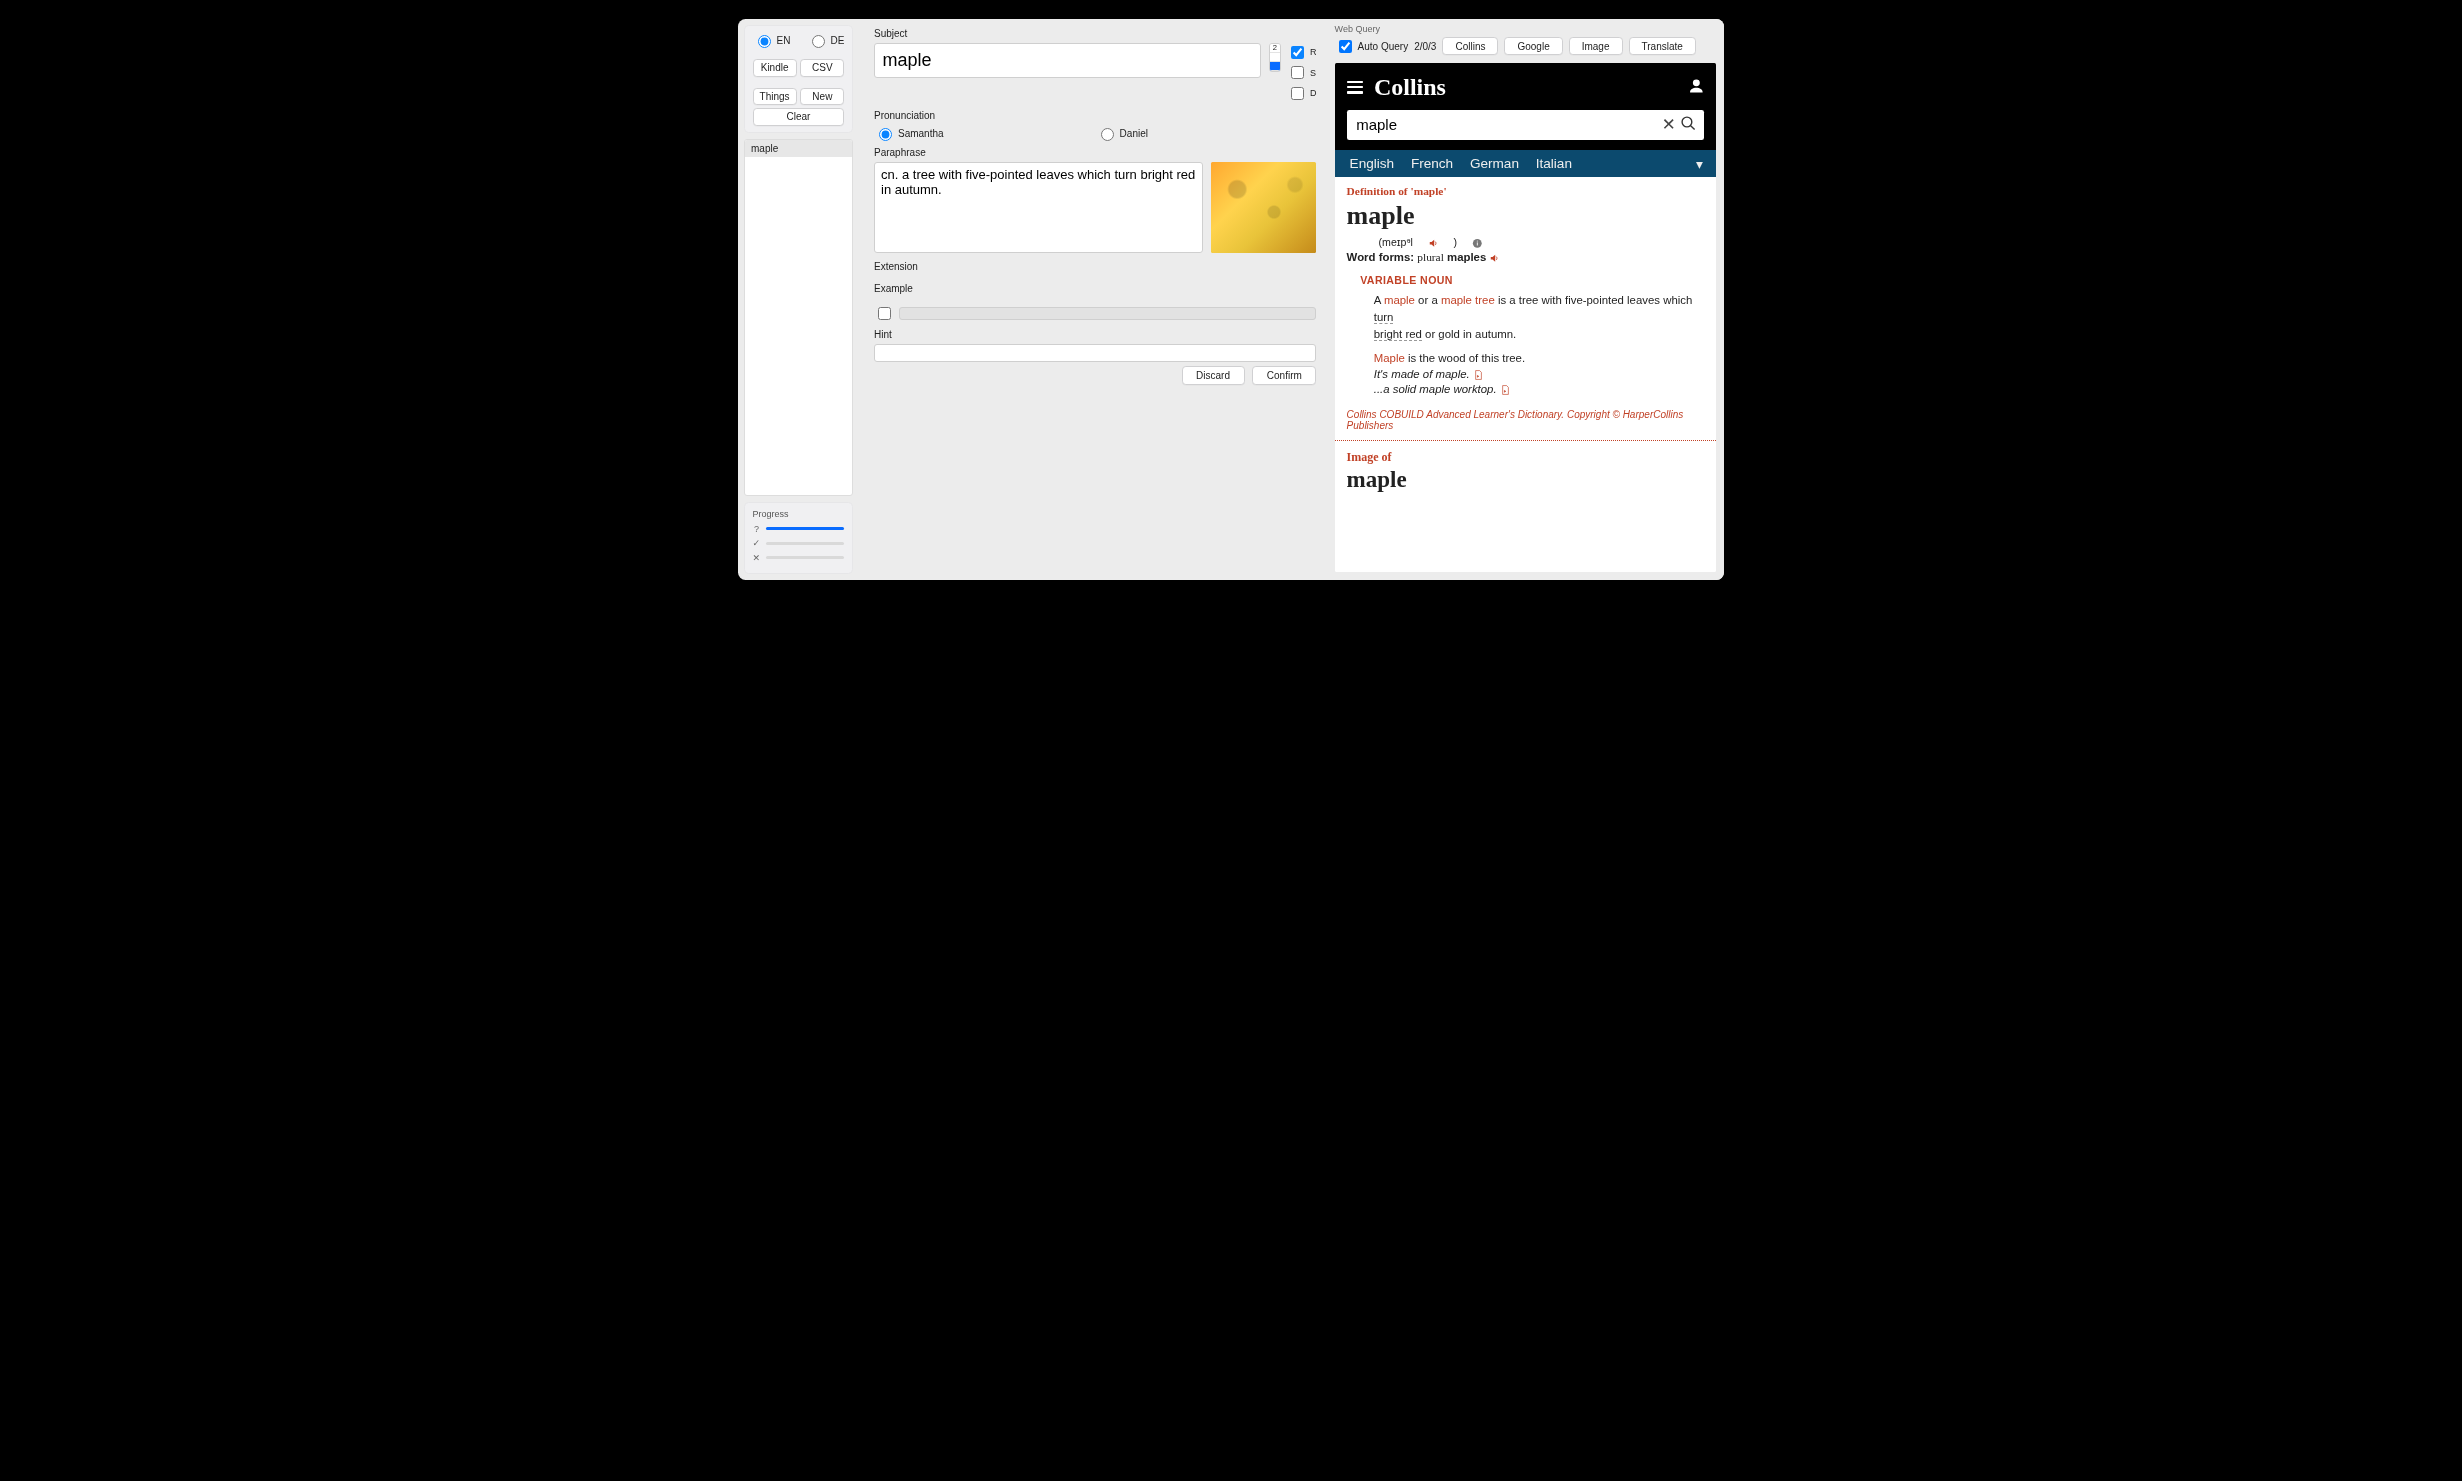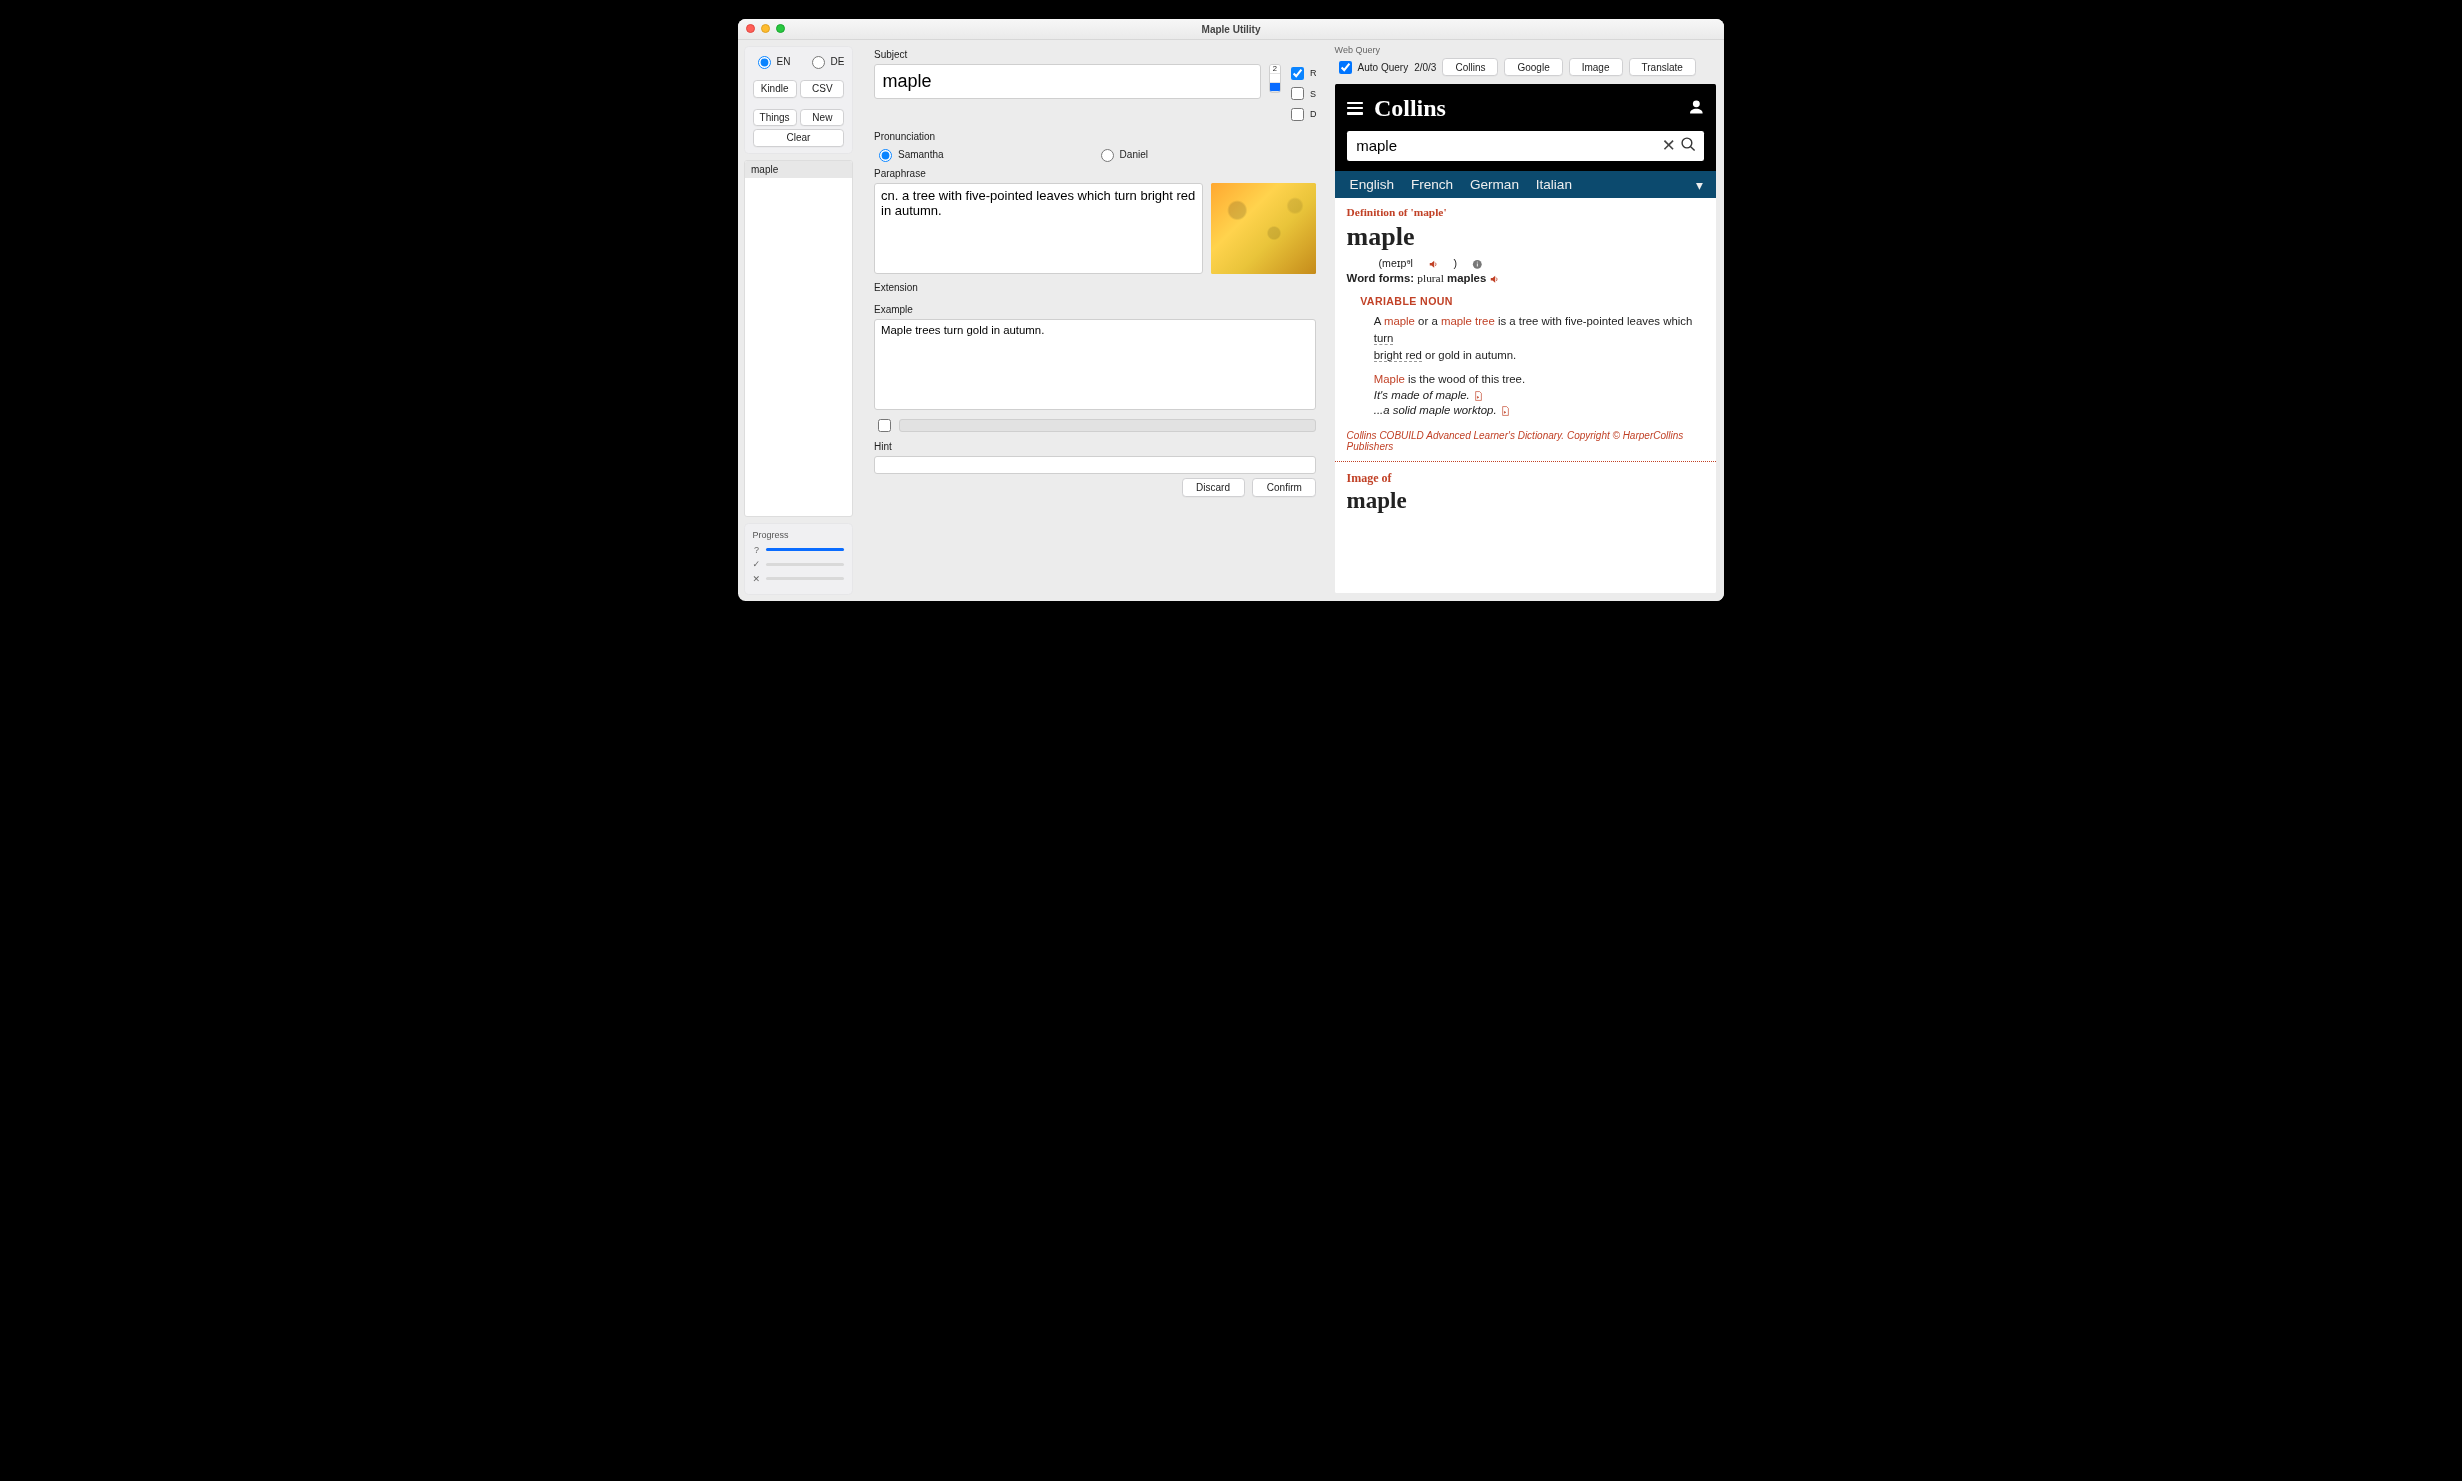--- a/index.html
+++ b/index.html
@@ -127,28 +127,20 @@
   .infoic svg{width:10.6px;height:10.6px;fill:#777;vertical-align:middle;}
   .fileaud svg{width:10.6px;height:12px;stroke:#c14126;fill:none;stroke-width:1.5;vertical-align:middle;}
   .chkline{display:flex;align-items:center;gap:4.5px;margin:6px 0 1.5px 0;}
   .chkline .track{flex:1;height:13.6px;background:#e2e2e2;border:0.8px solid #cfcfcf;border-radius:3px;}
   .dash{border-bottom:0.8px dashed #999;}
 </style>
 </head>
 <body>
 
 <div class="window">
-  <div class="titlebar">
-    <div class="traffic">
-      <div class="tl-dot tl-close"></div>
-      <div class="tl-dot tl-min"></div>
-      <div class="tl-dot tl-max"></div>
-    </div>
-    <div class="title">Maple Utility</div>
-  </div>
 
   <div class="content">
 
     <div class="sidebar">
       <div class="panel">
         <div class="radio-row">
           <label class="mac-radio">
             <input type="radio" name="lang" checked="" style="">
             <span>EN</span>
           </label>
@@ -238,21 +230,20 @@
 
       <div class="label" style="margin-top:6px">Paraphrase</div>
       <div class="para-row">
         <textarea class="box" style="height: 91px; font-size: 13px;">cn. a tree with five-pointed leaves which turn bright red in autumn.</textarea>
         <div class="mapimg"></div>
       </div>
 
       <div class="label" style="margin-top:7.6px">Extension</div>
 
       <div class="label" style="margin-top:7.6px">Example</div>
-      <textarea class="box" style="height: 91px;">Maple trees turn gold in autumn.</textarea>
 
       <div class="chkline">
         <input type="checkbox" style="">
         <div class="track"></div>
       </div>
 
       <div class="label" style="margin-top:4.5px">Hint</div>
       <input type="text" class="line" style="height: 18px;" value="">
 
       <div class="footer-btns">

